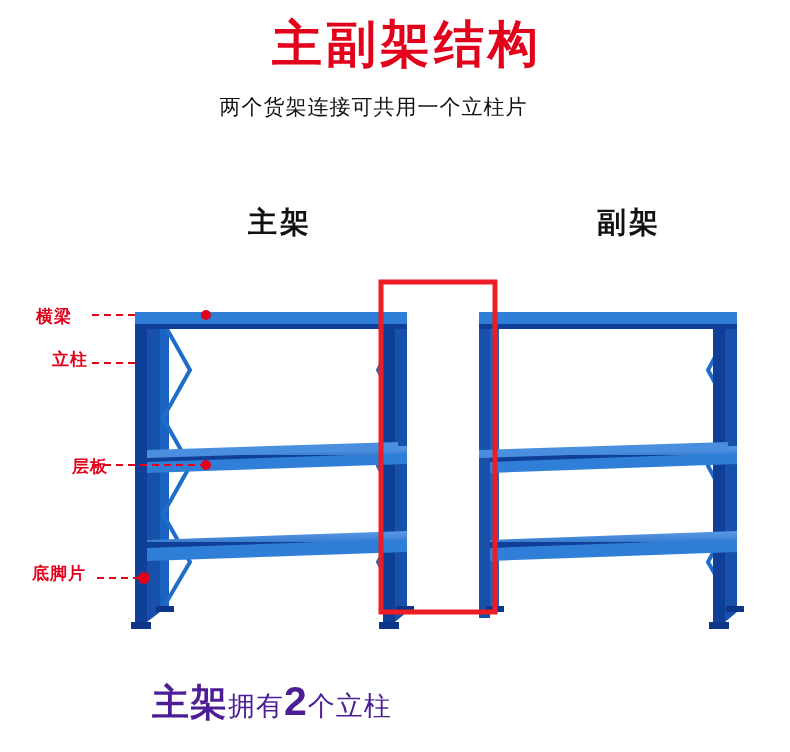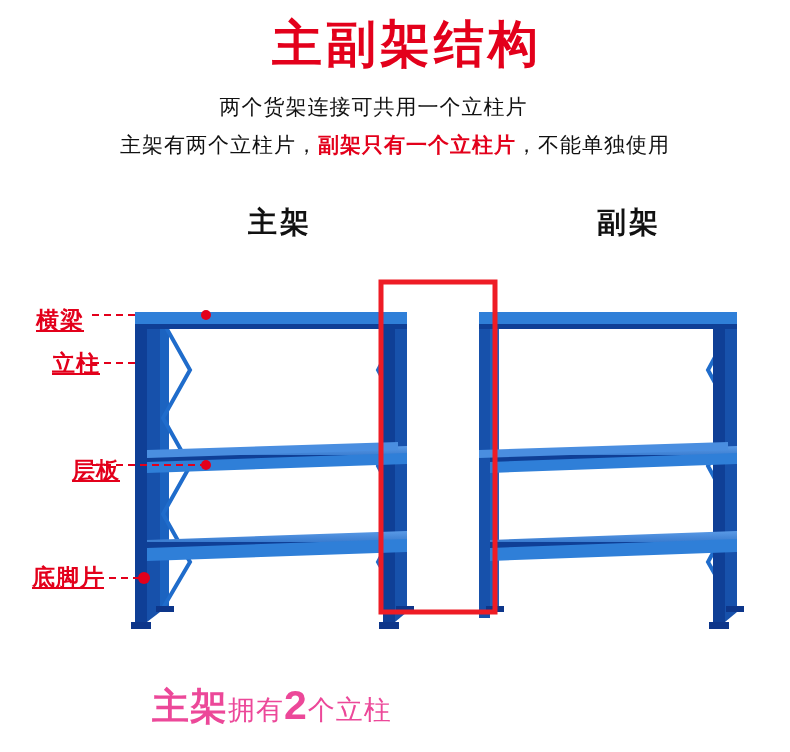--- a/index.html
+++ b/index.html
@@ -82,63 +82,59 @@
     top: 250px;
     left: 0;
     width: 790px;
     height: 380px;
   }
   .diagram svg { display: block; }
 
   
   .callout {
     position: absolute;
-    font-size: 23px;
+    font-size: 17px;
     color: #e3001b;
     font-weight: bold;
     letter-spacing: 1px;
     white-space: nowrap;
-    text-decoration: underline;
   }
   .c-beam   { top: 305px; left: 36px; }
   .c-post   { top: 348px; left: 52px; }
   .c-shelf  { top: 455px; left: 36px; margin-left: 36px; }
   .c-foot   { top: 562px; left: 32px; text-align: center; }
 
   
   .caption {
     position: absolute;
     bottom: 22px;
     font-size: 27px;
-    color: #ec4899;
+    color: #4c1d95;
     letter-spacing: 1px;
     white-space: nowrap;
-    line-height: 40px;
+    line-height: 48px;
   }
   .caption .big {
     font-size: 37px;
     font-weight: bold;
   }
   .caption .num {
     font-size: 41px;
     font-weight: bold;
   }
   .cap-main { left: 152px; }
   .cap-sub  { left: 492px; }
 </style>
 </head>
 <body>
 
 <div class="page">
 
   <div class="title">主副架结构</div>
   <div class="subtitle1">两个货架连接可共用一个立柱片</div>
-  <div class="subtitle2">
-    <span>主架有两个立柱片，</span><span class="hl">副架只有一个立柱片</span><span>，不能单独使用</span>
-  </div>
 
   <div class="section-label label-main">主架</div>
   <div class="section-label label-sub">副架</div>
 
   <div class="diagram">
     <svg width="790" height="380" viewBox="0 0 790 380" xmlns="http://www.w3.org/2000/svg">
       <defs>
         <linearGradient id="shelfGrad" x1="0" y1="0" x2="0" y2="1">
           <stop offset="0%" stop-color="#2f7fd8"></stop>
           <stop offset="100%" stop-color="#0f3f96"></stop>

